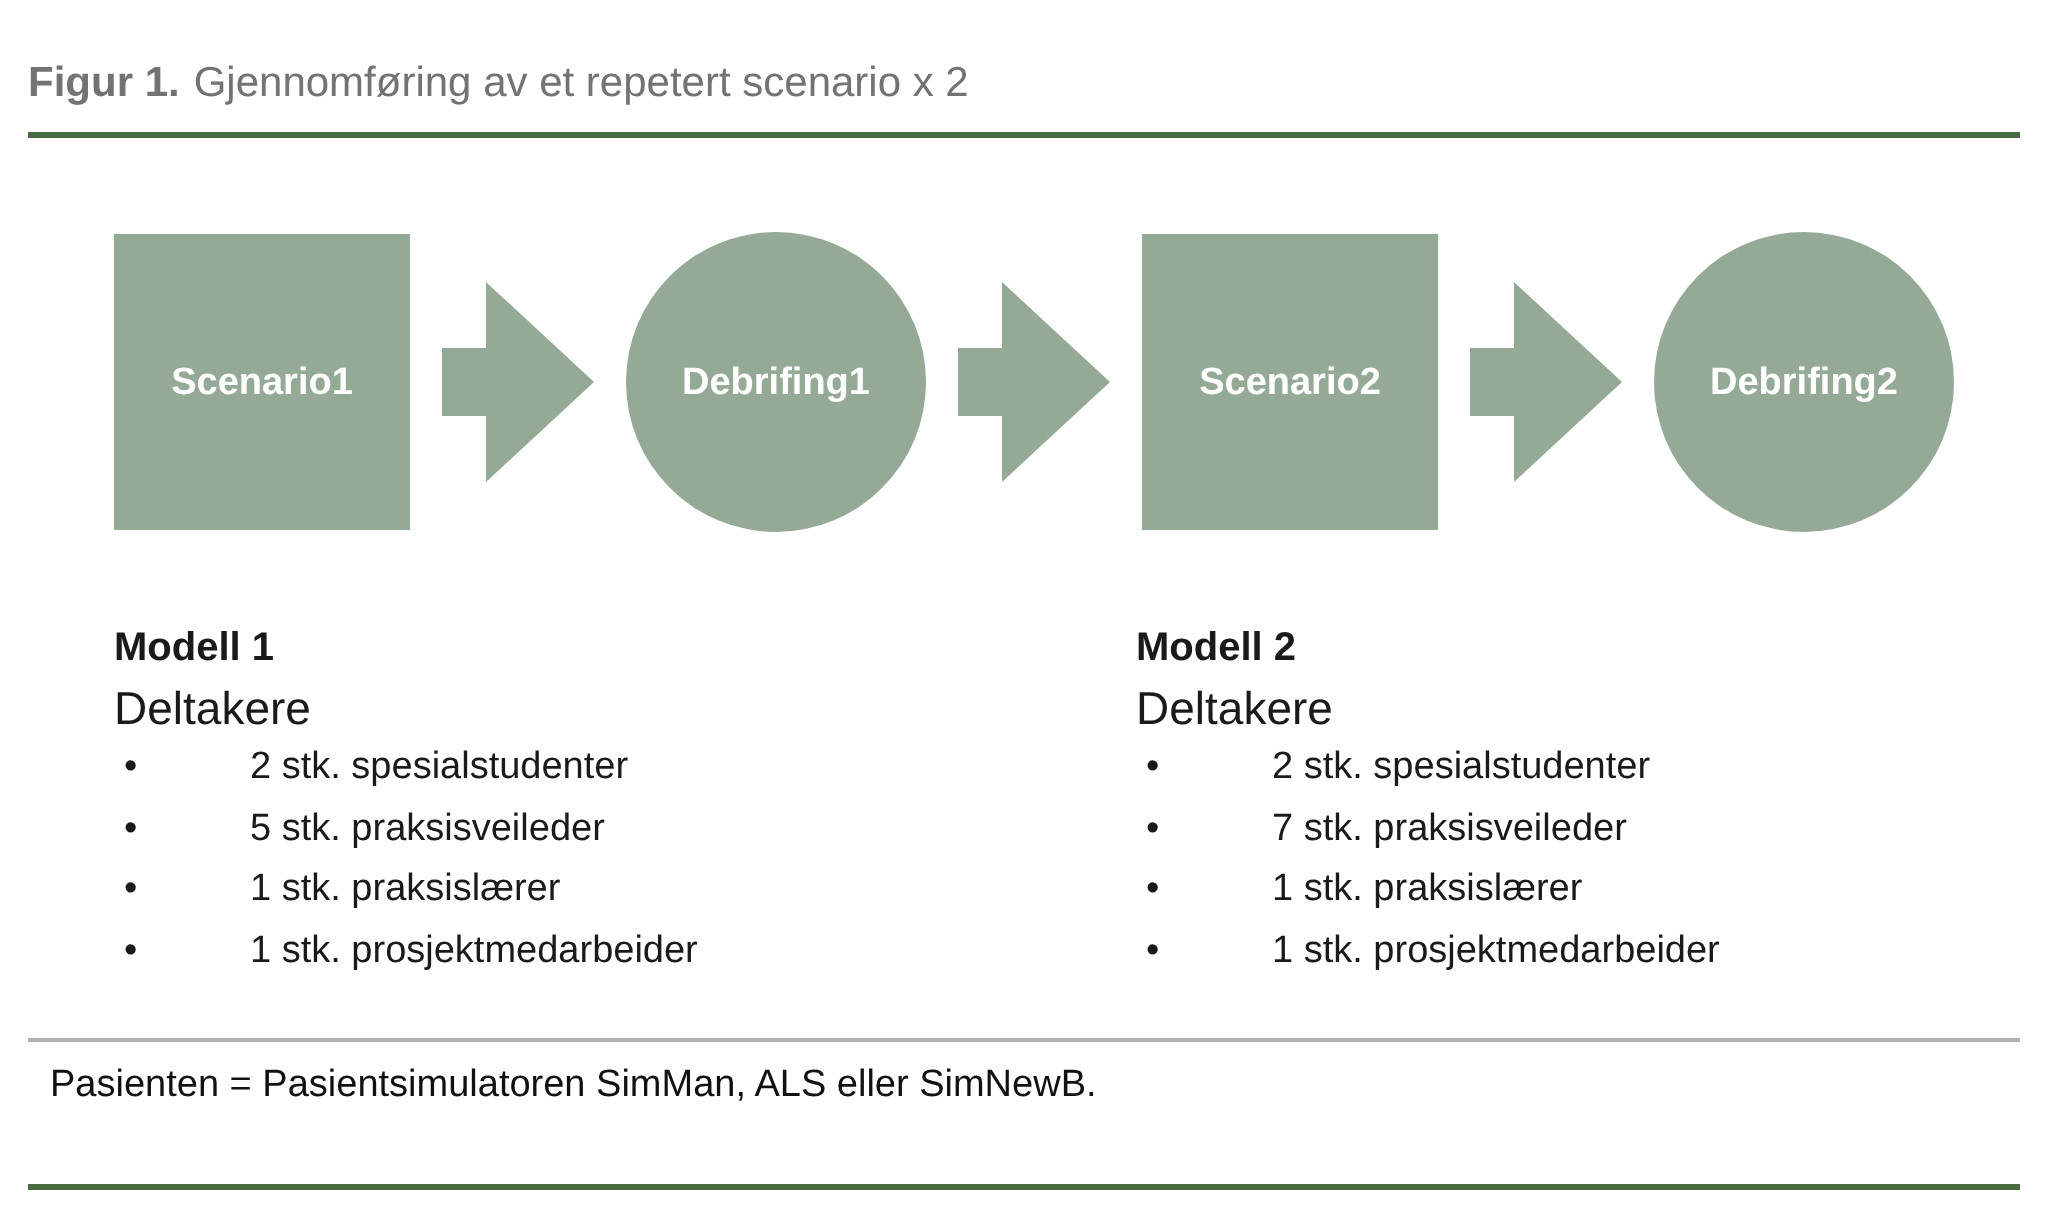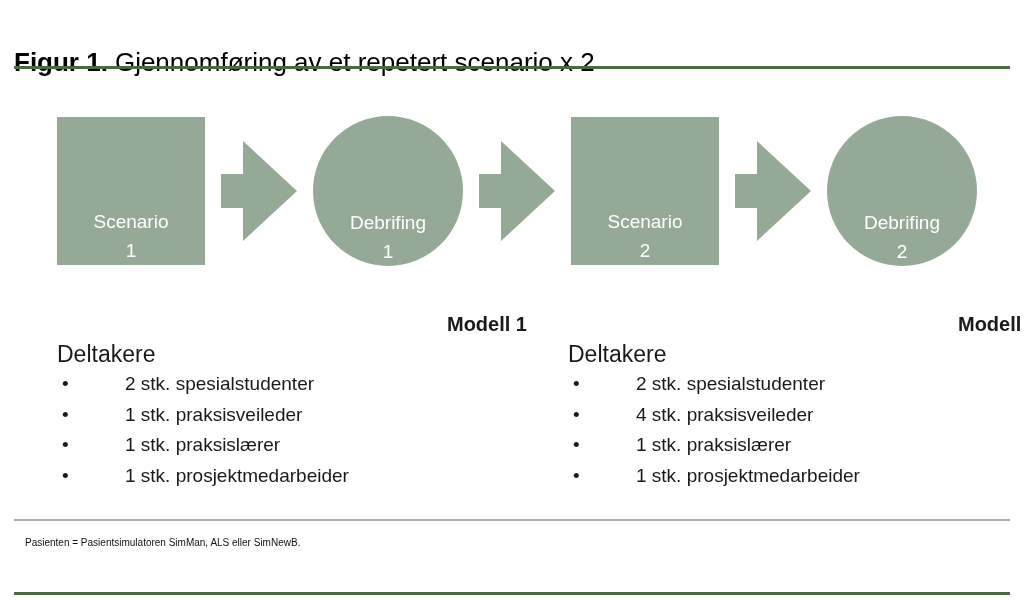--- a/index.html
+++ b/index.html
@@ -16,60 +16,60 @@
     font-family:"Liberation Sans","DejaVu Sans",sans-serif;
     color:var(--body-text);
     position:relative;
     overflow:hidden;
   }
   .page{position:absolute;inset:0;width:1024px;height:605px;background:#fff;}
 
   
   .fig-title{
     position:absolute;left:14px;top:29px;
-    font-size:26px;line-height:26px;color:#000000;white-space:nowrap;margin-top:20px;
+    font-size:21px;line-height:26px;color:#737373;white-space:nowrap;
   }
   .fig-title .label{font-weight:bold;margin-right:7px;}
 
   
   .rule{position:absolute;left:14px;width:996px;}
   .rule-top{top:66px;height:2.5px;background:var(--accent-rule);}
   .rule-gray{top:519px;height:2px;background:var(--gray-rule);}
   .rule-bottom{top:592px;height:3px;background:var(--accent-rule);}
 
   
   .diagram{
     position:absolute;left:57px;top:115px;height:152px;
     display:flex;align-items:center;gap:16px;
   }
   .shape{
-    display:flex;flex-direction:column;justify-content:flex-end;align-items:center;
+    display:flex;flex-direction:row;justify-content:center;align-items:center;
     background:var(--shape-fill);color:var(--shape-text);
-    font-weight:normal;font-size:19px;line-height:29px;text-align:center;
+    font-weight:bold;font-size:19px;line-height:29px;text-align:center;
     flex:0 0 auto;
   }
   .shape.square{width:148px;height:148px;}
   .shape.circle{width:150px;height:150px;border-radius:50%;}
   .arrow{width:76px;height:100px;flex:0 0 auto;}
   .arrow polygon{fill:var(--shape-fill);}
 
   
   .model{position:absolute;top:309px;width:470px;}
   .model-1{left:57px;}
   .model-2{left:568px;}
-  .model-title{font-weight:bold;font-size:20px;line-height:30px;text-align:right;}
+  .model-title{font-weight:bold;font-size:20px;line-height:30px;}
   .model-subtitle{font-size:23px;line-height:30px;}
   .model ul{list-style:none;}
   .model li{display:flex;font-size:19px;line-height:30.5px;}
   .model .bullet{flex:0 0 68px;padding-left:5px;font-size:19px;}
 
   
   .footnote{
     position:absolute;left:25px;top:531px;width:985px;
-    font-size:10px;line-height:24px;color:#111;
+    font-size:19px;line-height:24px;color:#111;
   }
   .footnote p{white-space:nowrap;}
 </style>
 </head>
 <body>
 
 <div class="page">
 
   <div class="fig-title">
     <span class="label">Figur 1.</span><span>Gjennomføring av et repetert scenario x 2</span>
@@ -115,21 +115,21 @@
   <section class="model model-1">
     <div class="model-title">Modell 1</div>
     <div class="model-subtitle">Deltakere</div>
     <ul>
       <li>
         <span class="bullet">•</span>
         <span>2 stk. spesialstudenter</span>
       </li>
       <li>
         <span class="bullet">•</span>
-        <span>1 stk. praksisveileder</span>
+        <span>5 stk. praksisveileder</span>
       </li>
       <li>
         <span class="bullet">•</span>
         <span>1 stk. praksislærer</span>
       </li>
       <li>
         <span class="bullet">•</span>
         <span>1 stk. prosjektmedarbeider</span>
       </li>
     </ul>
@@ -138,21 +138,21 @@
   <section class="model model-2">
     <div class="model-title">Modell 2</div>
     <div class="model-subtitle">Deltakere</div>
     <ul>
       <li>
         <span class="bullet">•</span>
         <span>2 stk. spesialstudenter</span>
       </li>
       <li>
         <span class="bullet">•</span>
-        <span>4 stk. praksisveileder</span>
+        <span>7 stk. praksisveileder</span>
       </li>
       <li>
         <span class="bullet">•</span>
         <span>1 stk. praksislærer</span>
       </li>
       <li>
         <span class="bullet">•</span>
         <span>1 stk. prosjektmedarbeider</span>
       </li>
     </ul>

